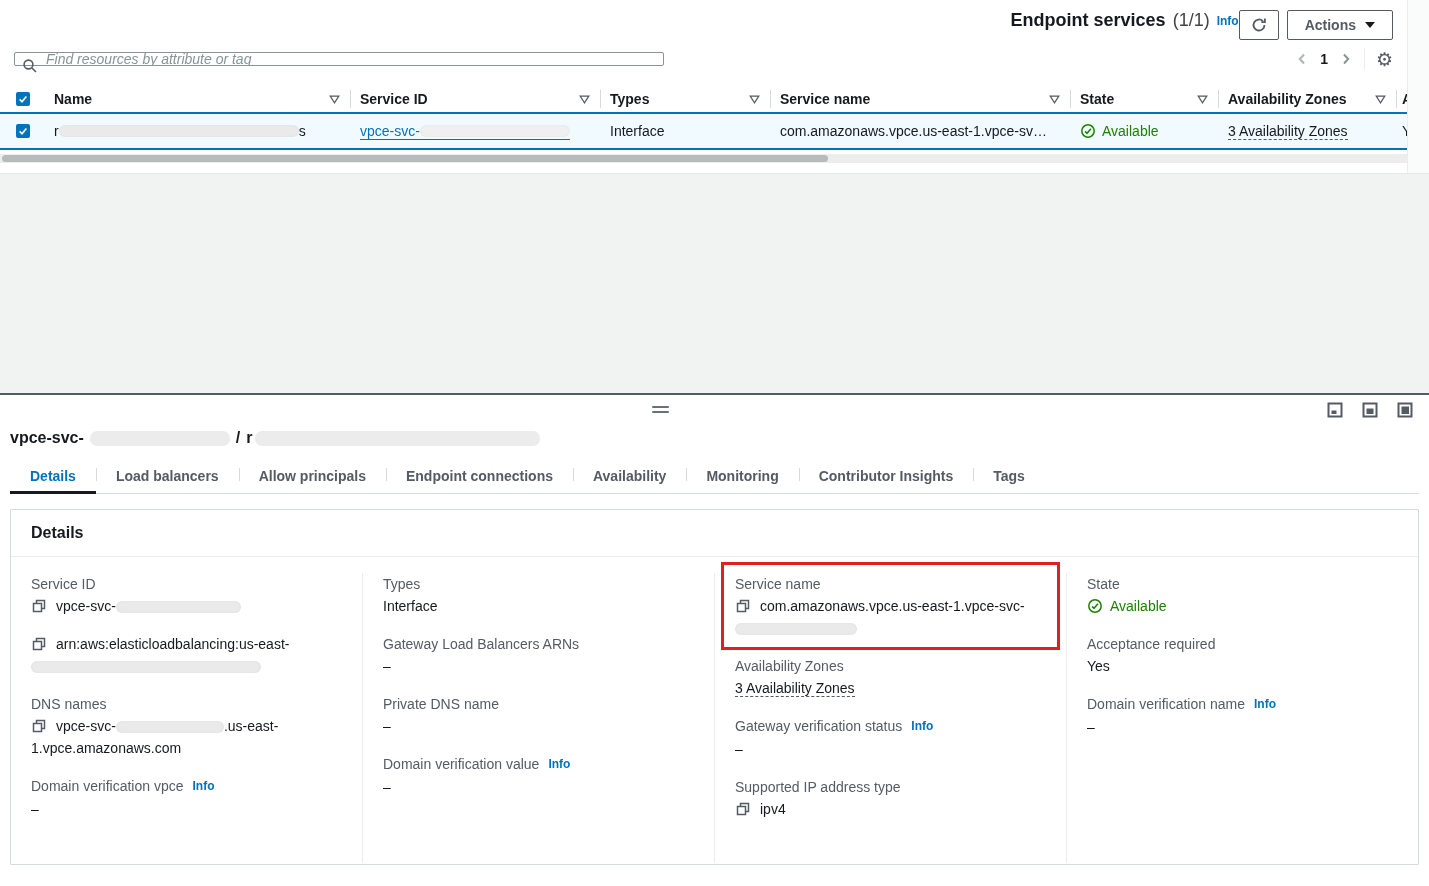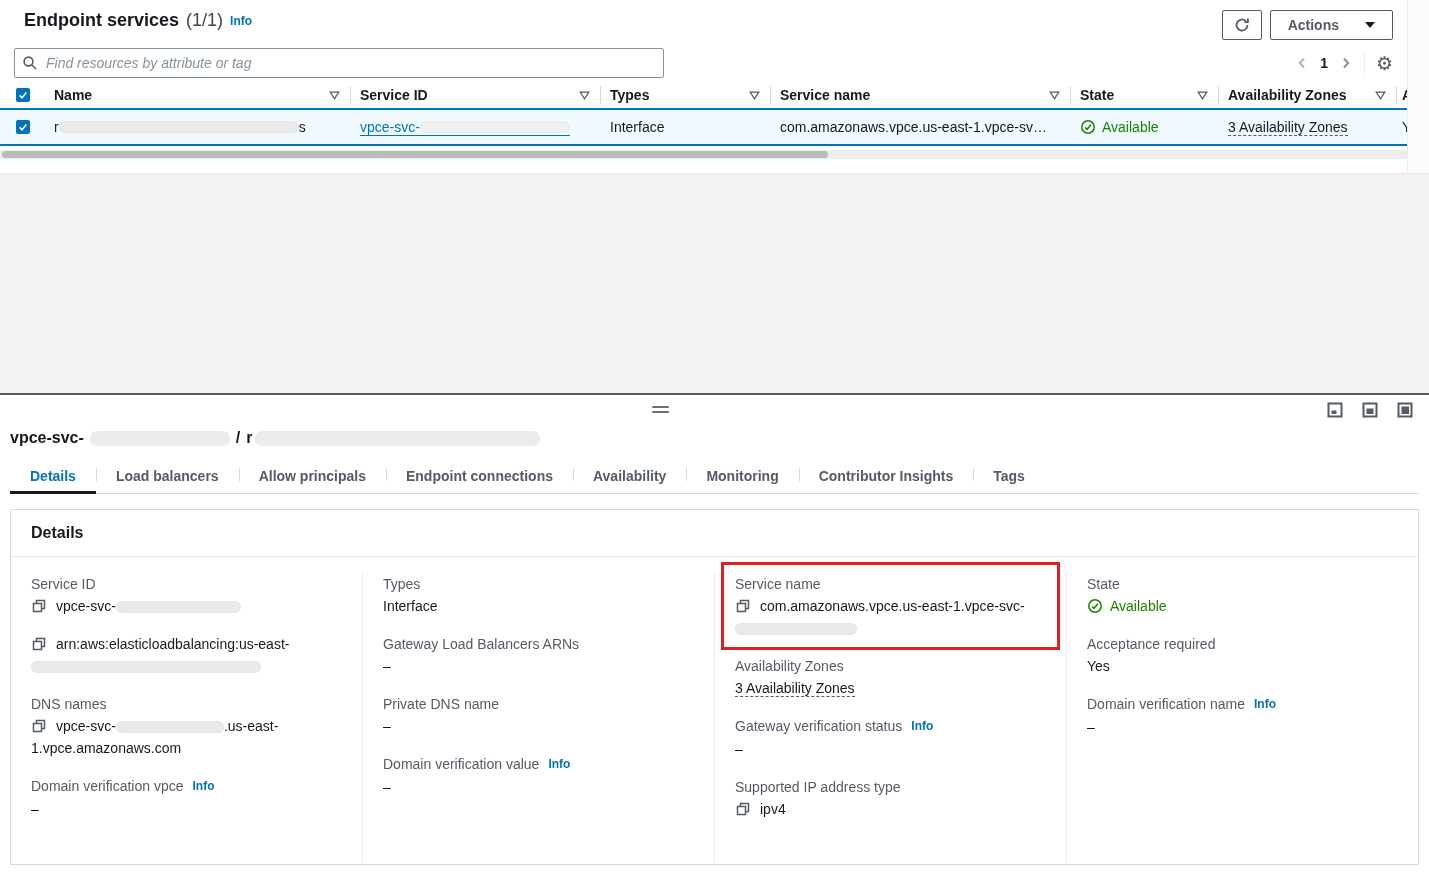--- a/index.html
+++ b/index.html
@@ -7,45 +7,45 @@
   body {
     width:1429px; height:886px; position:relative; overflow:hidden;
     background:#fff; color:#16191f;
     font-family:"Liberation Sans", sans-serif; font-size:14px;
   }
   
   .top-section { position:absolute; top:0; left:0; width:1407px; height:173px; background:#fff; overflow:hidden; }
   .v-gutter { position:absolute; top:0; left:1407px; width:22px; height:173px; background:#fafbfb; border-left:1px solid #ececec; }
   .gray-gap { position:absolute; top:173px; left:0; width:1429px; height:220px; background:#f1f2f2; border-top:1px solid #e6e8e8; }
 
-  .page-header { display:flex; justify-content:space-between; align-items:flex-start; padding:10px 14px 0 24px; }
+  .page-header { display:flex; justify-content:flex-end; align-items:flex-start; padding:10px 14px 0 0; }
   .ph-left { display:flex; align-items:baseline; gap:7px; }
   .page-title { font-size:18px; font-weight:700; }
   .page-count { font-size:18px; font-weight:400; color:#444; }
   .info-link { font-size:12px; font-weight:700; color:#0073bb; text-decoration:none; position:relative; top:-1px; cursor:pointer; }
   .ph-right { display:flex; gap:8px; }
   .btn { height:30px; border:1px solid #545b64; border-radius:2px; background:#fff; color:#545b64;
-         font-family:inherit; font-size:14px; font-weight:700; padding:0 17px; display:flex; align-items:center; gap:26px; cursor:pointer; }
+         font-family:inherit; font-size:14px; font-weight:700; padding:0 17px; display:flex; align-items:center; gap:9px; cursor:pointer; }
   .btn.icon-only { padding:0 11px; }
   .btn.primary { background:#ee8013; border-color:#ee8013; color:#16191f; }
   .caret-down { width:0; height:0; border-left:5px solid transparent; border-right:5px solid transparent; border-top:6px solid #16191f; display:inline-block; }
 
   .toolbar { display:flex; justify-content:space-between; align-items:center; margin:8px 14px 0 14px; }
   .search-box { position:relative; width:650px; }
   .search-box svg { position:absolute; left:8px; top:7px; }
-  .search-input { width:100%; height:30px; border:1px solid #879596; border-radius:2px; padding:0 8px 0 31px; font-family:inherit; font-size:14px; color:#16191f; }
+  .search-input { width:100%; height:14px; border:1px solid #879596; border-radius:2px; padding:0 8px 0 31px; font-family:inherit; font-size:14px; color:#16191f; }
   .search-input::placeholder { font-style:italic; color:#879596; }
   .paging { display:flex; align-items:center; gap:11px; }
   .chev { display:flex; align-items:center; cursor:pointer; }
   .page-num { font-weight:700; font-size:14px; color:#16191f; }
   .vdiv { width:1px; height:22px; background:#eaeded; }
   .gear { font-size:19px; color:#545b64; line-height:1; cursor:pointer; }
 
   
-  .tbl { margin-top:4px; width:1407px; }
+  .tbl { margin-top:16px; width:1407px; }
   .tbl-head { display:flex; align-items:center; height:26px; font-weight:700; font-size:14px; color:#16191f; }
   .th { display:flex; align-items:center; justify-content:space-between; padding:0 10px; height:100%; flex-shrink:0; position:relative; cursor:pointer; }
   .th .col-label { white-space:nowrap; overflow:hidden; }
   .th.divider::before { content:''; position:absolute; left:0; top:4px; bottom:4px; width:1px; background:#d5dbdb; }
   .c-check { width:44px; display:flex; align-items:center; padding-left:16px; flex-shrink:0; }
   .c-name  { width:306px; }
   .c-sid   { width:250px; }
   .c-types { width:170px; }
   .c-sname { width:300px; }
   .c-state { width:148px; }

